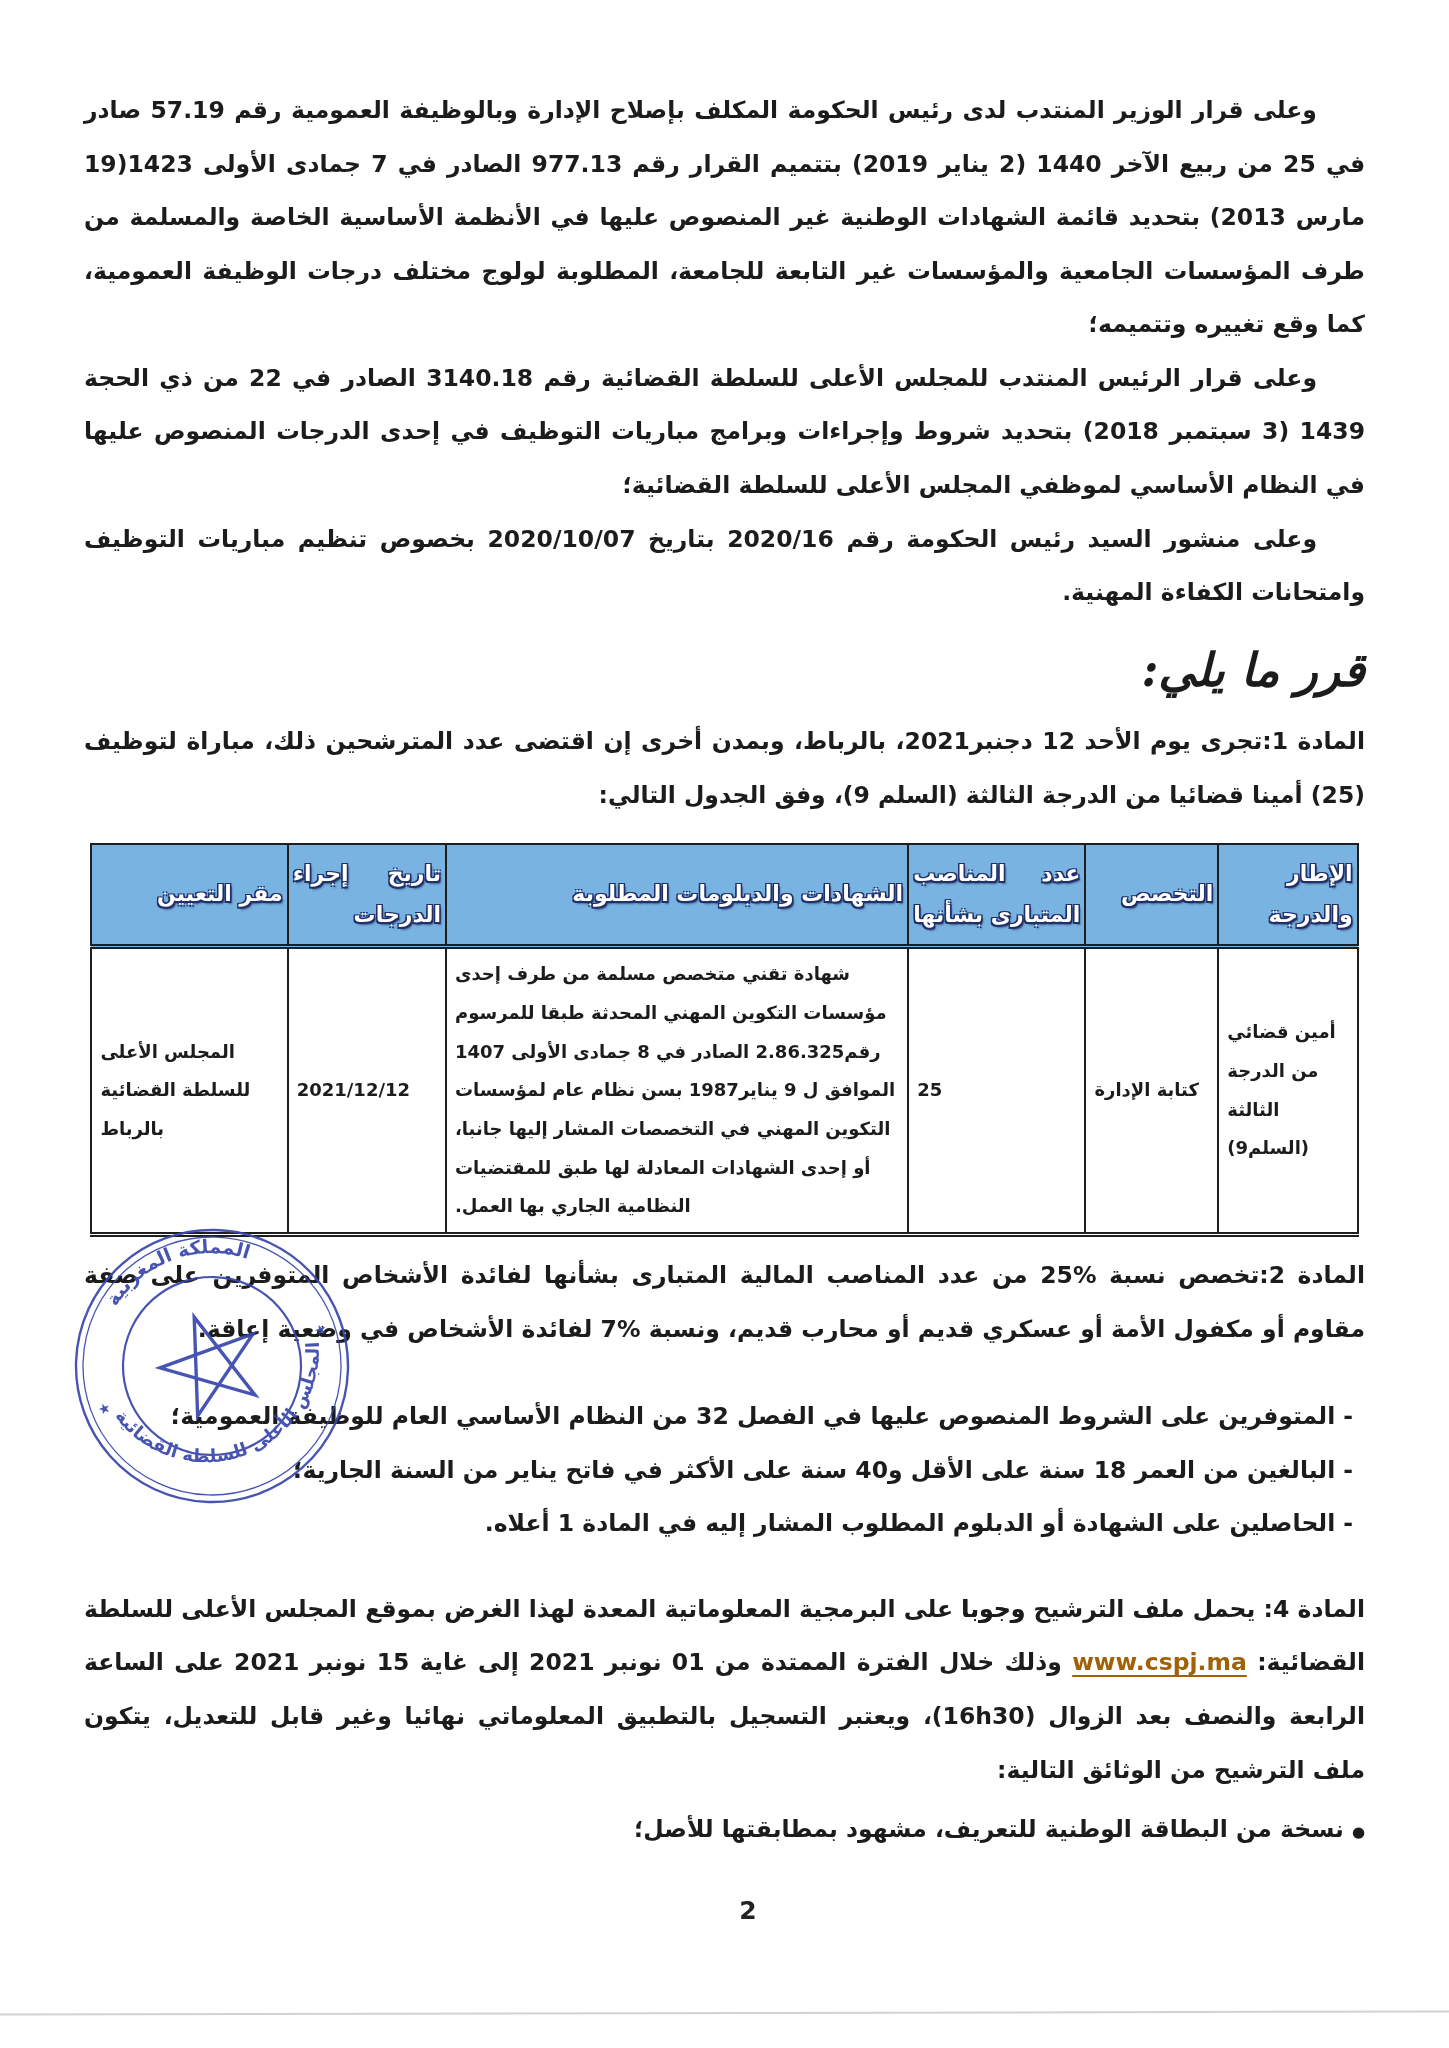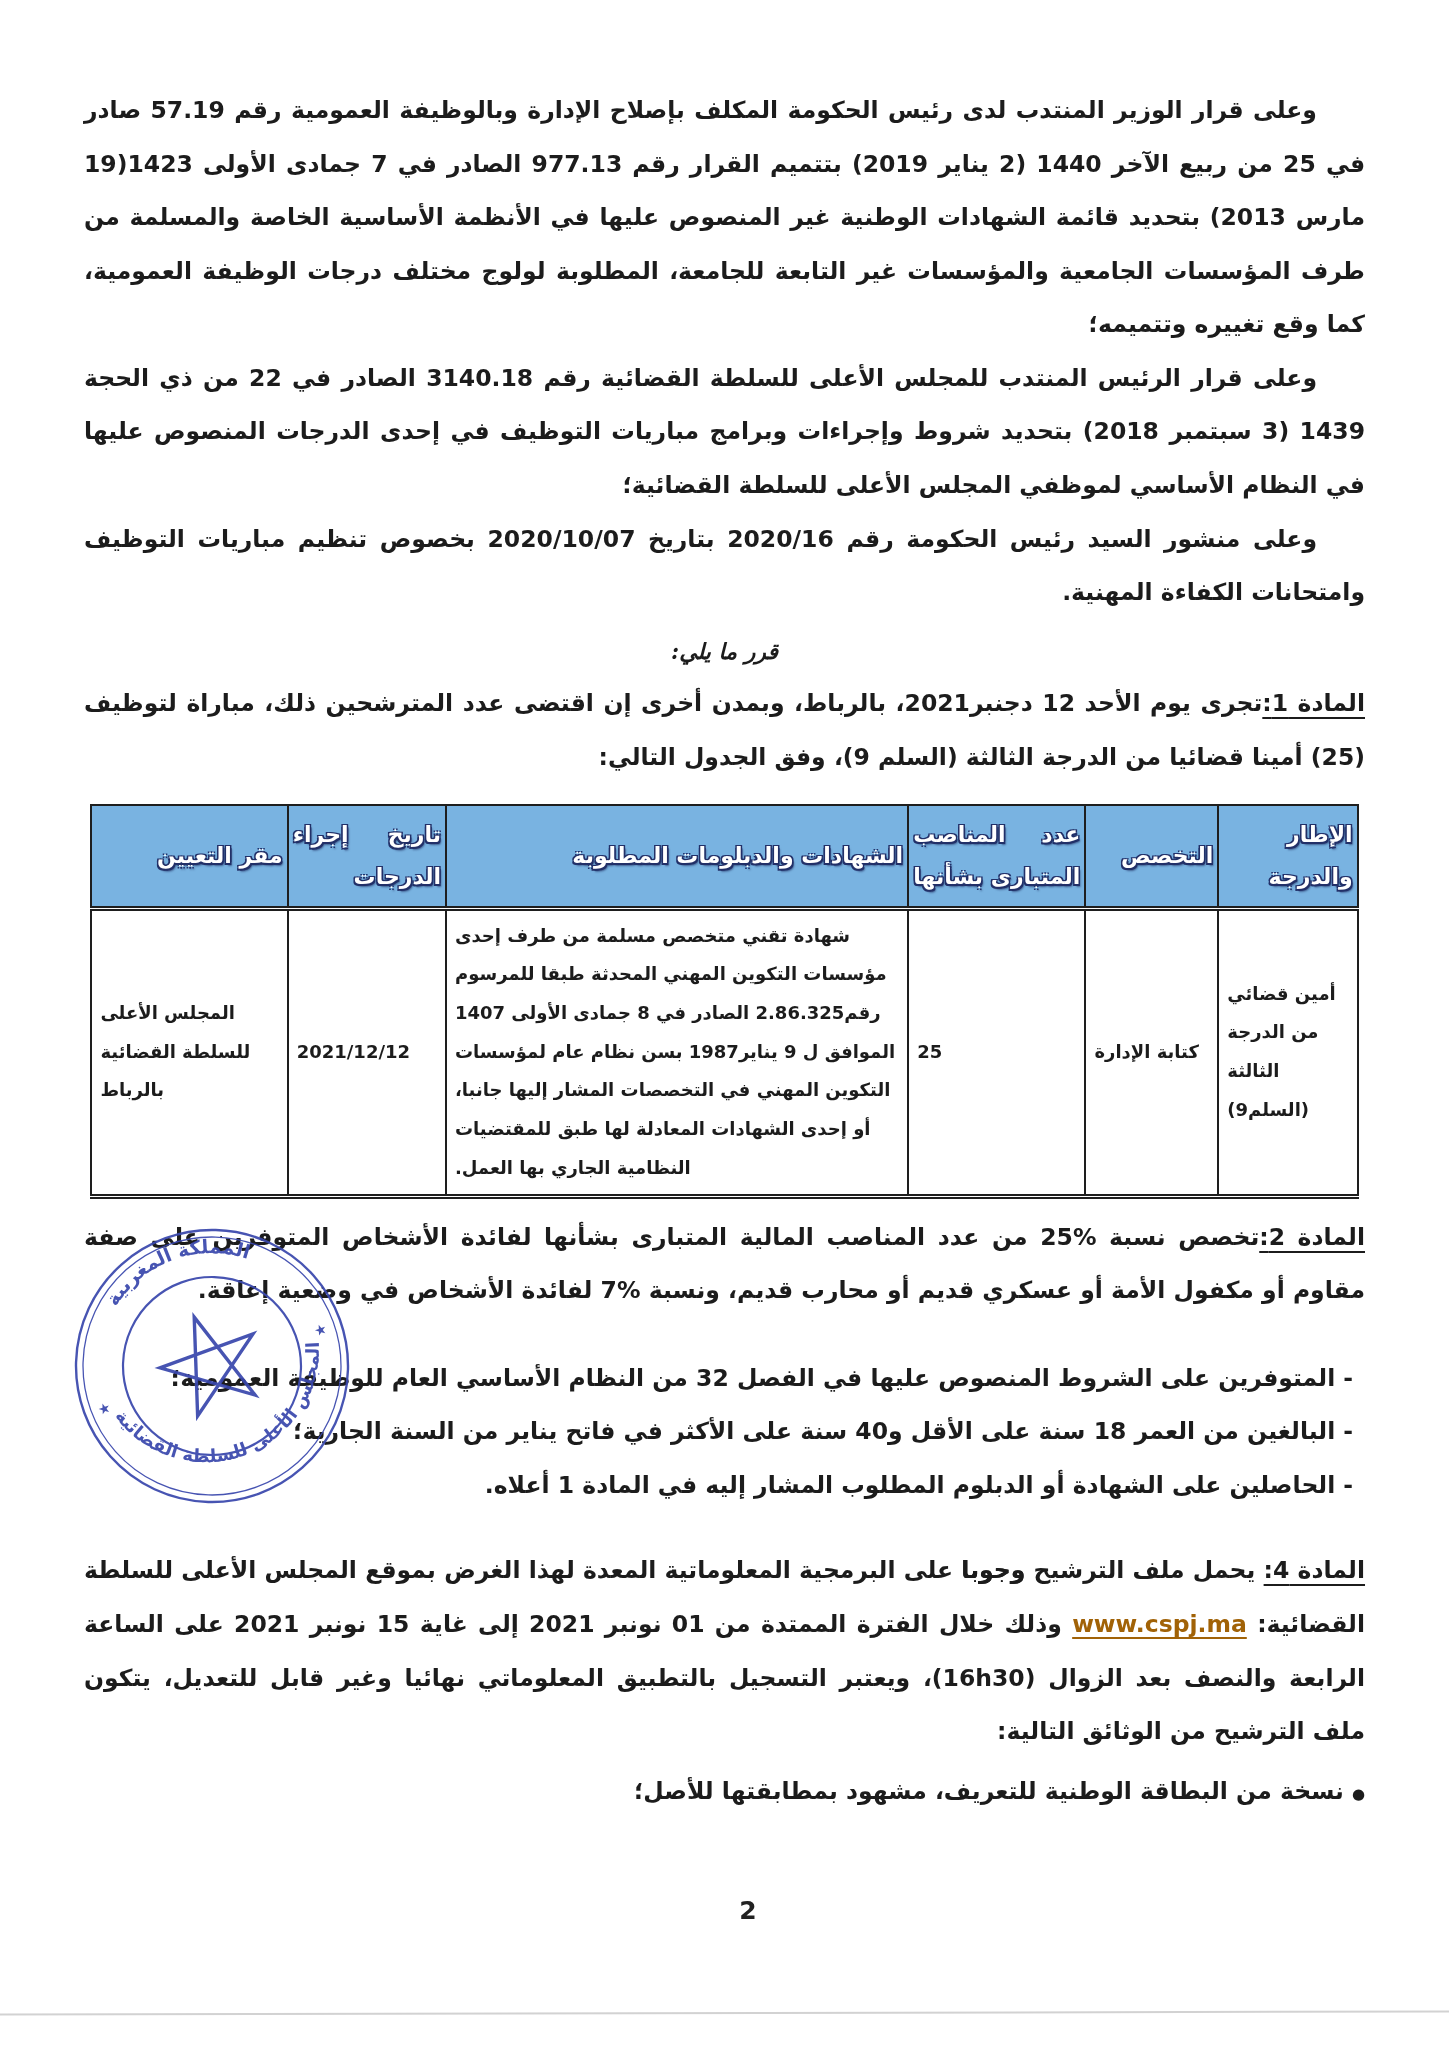--- a/index.html
+++ b/index.html
@@ -9,25 +9,25 @@
     font-family:"DejaVu Sans", sans-serif;
   }
   .content{
     position:absolute;top:84px;right:84px;left:84px;
     direction:rtl;text-align:justify;
     font-size:23.5px;font-weight:bold;line-height:2.28;
   }
   p{margin:0;}
   .indent{text-indent:48px;}
   .decision-heading{
-    text-align:center;font-family:"DejaVu Serif", serif;font-style:italic;
-    font-size:22px;font-weight:bold;margin:14px 0 8px;line-height:1.6;
+    font-family:"DejaVu Serif", serif;font-style:italic;
+    font-size:46px;font-weight:bold;margin:14px 0 8px;line-height:1.6;
     letter-spacing:1px;
   }
-  .article-label{text-decoration:underline;text-underline-offset:6px;text-decoration-thickness:2px;}
+  .article-label{text-underline-offset:6px;text-decoration-thickness:2px;}
   .u{text-decoration:underline;text-underline-offset:6px;text-decoration-thickness:2px;}
   .xb{text-shadow:0 0 .6px currentColor;}
   .site-link{color:#a16207;font-weight:bold;text-decoration:underline;text-underline-offset:5px;}
   table.recruit{
     width:99%;border-collapse:collapse;margin:20px auto 12px;
     table-layout:fixed;
   }
   table.recruit th{
     border:2px solid #1e1e1e;border-bottom:5px double #1e1e1e;
     background:#79b3e1;color:#ffffff;

